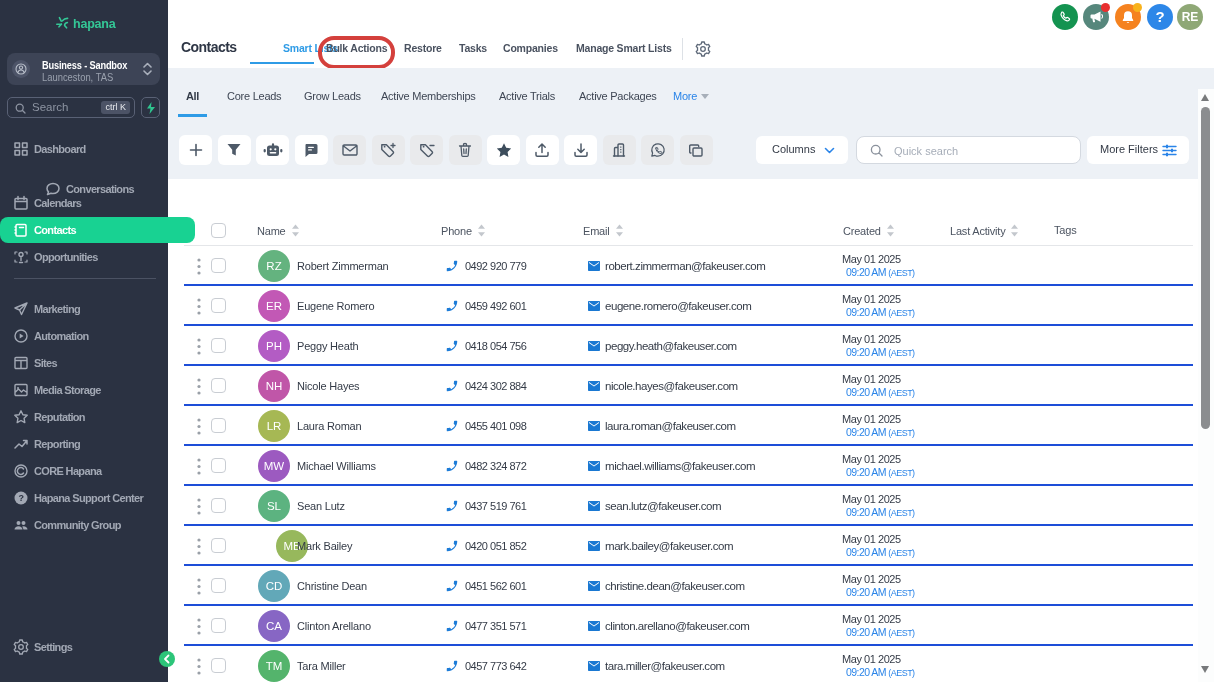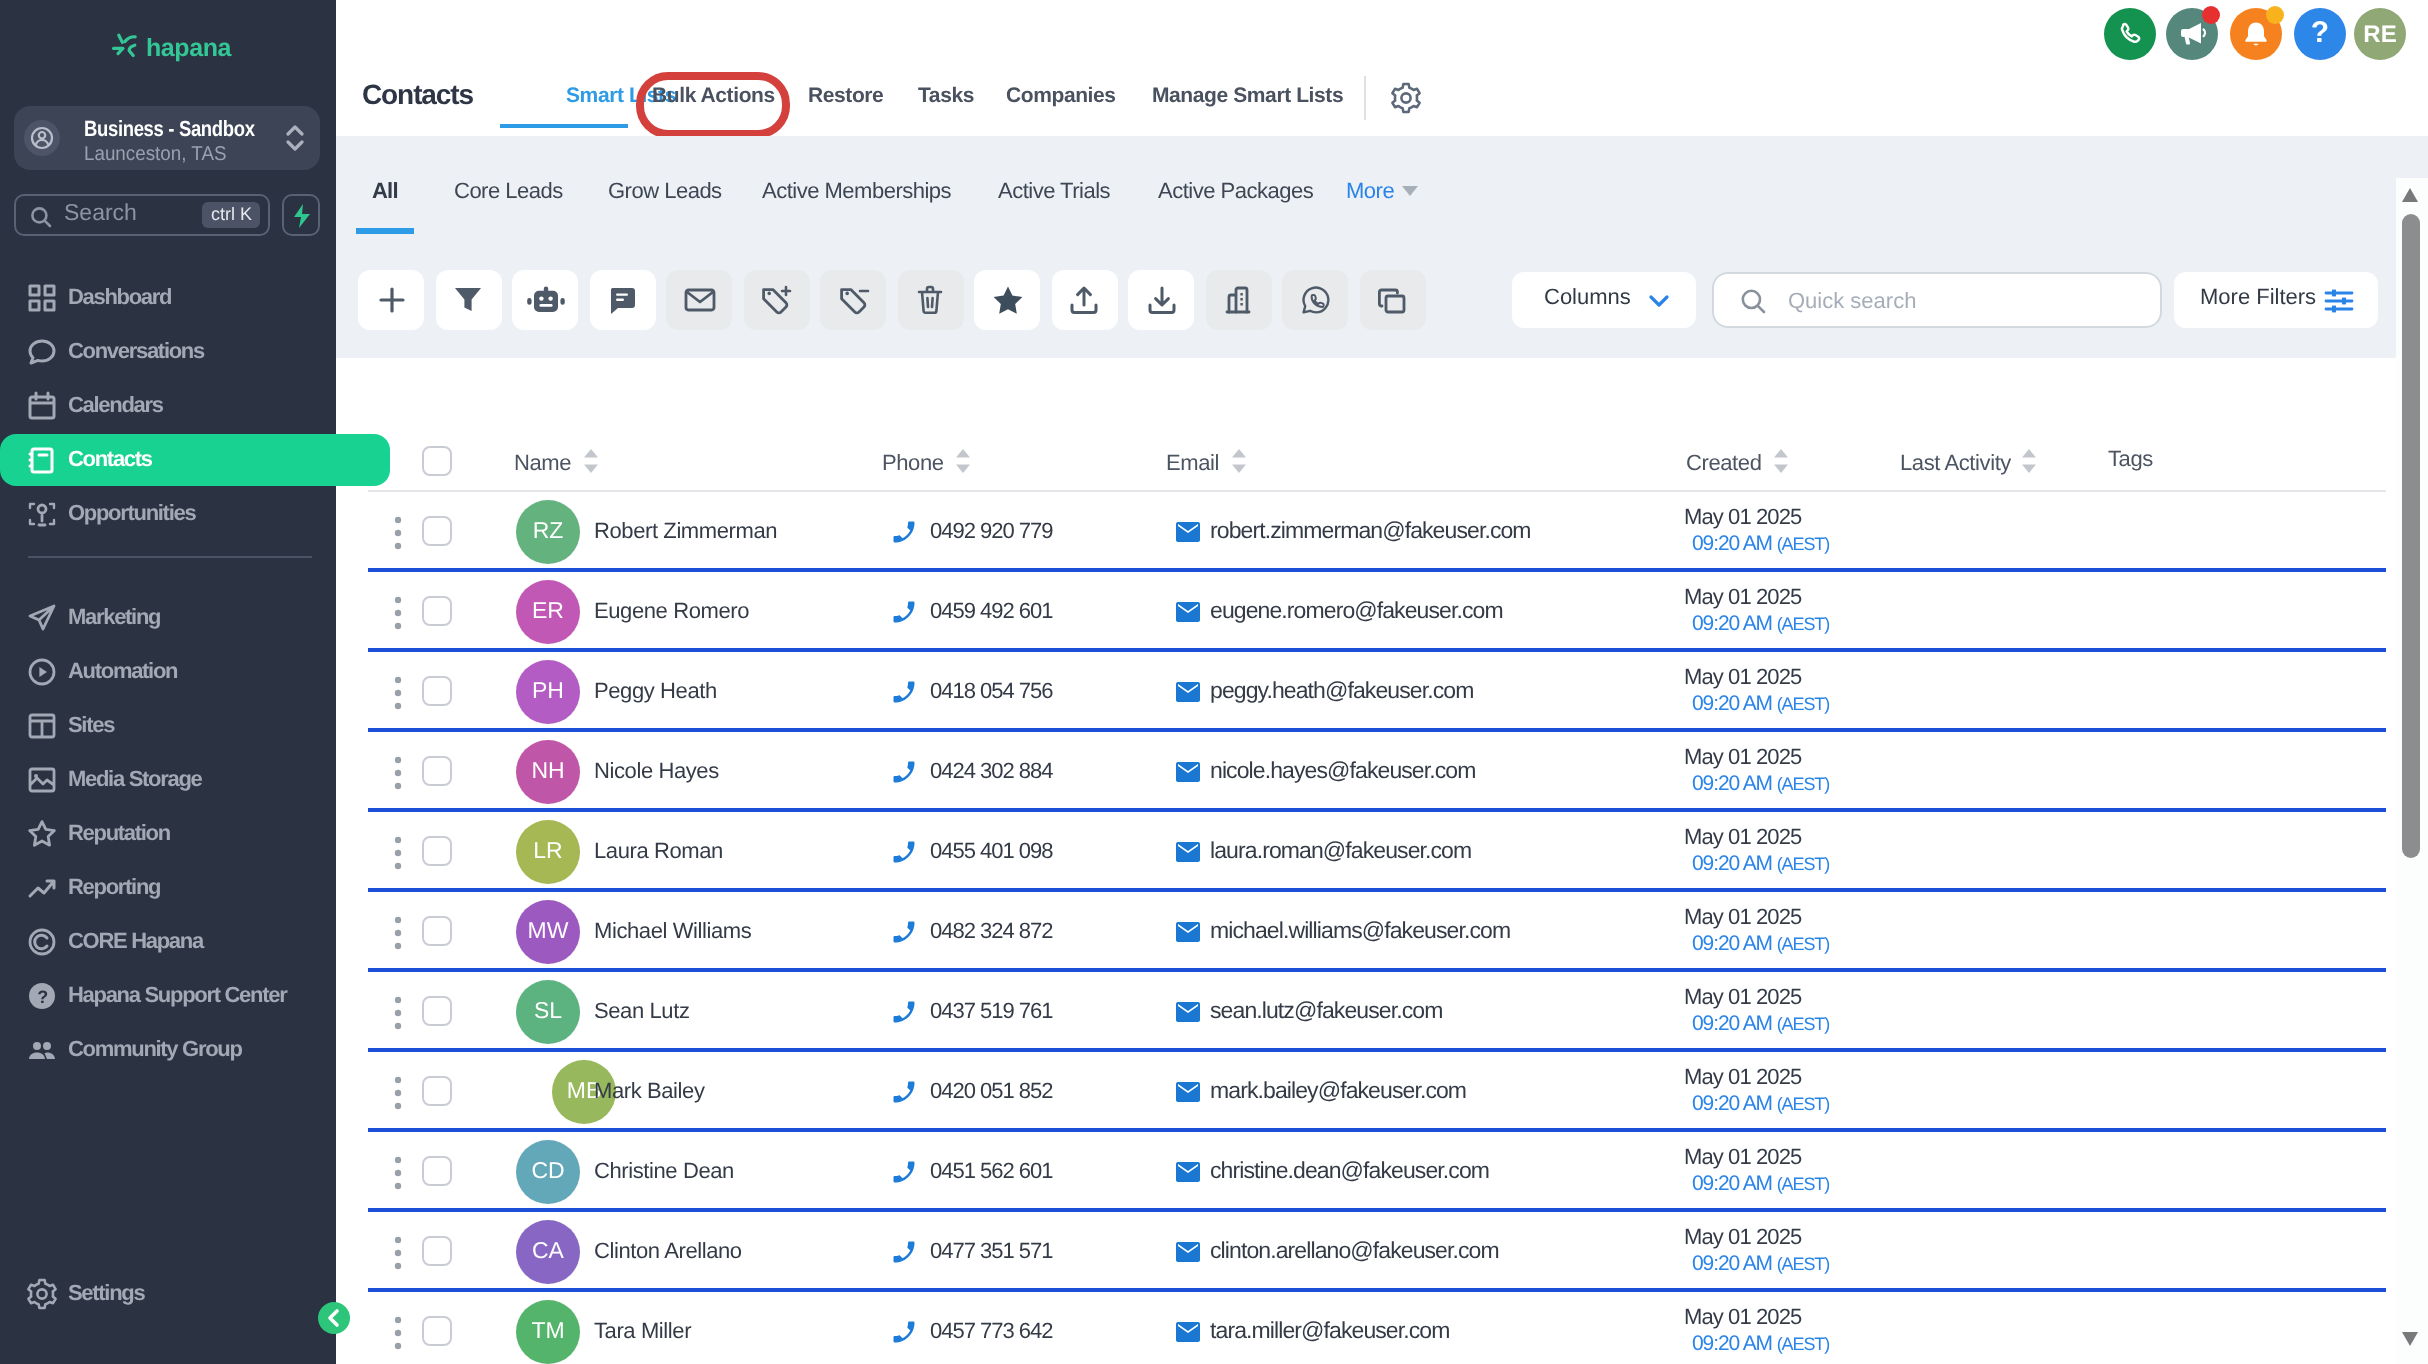--- a/index.html
+++ b/index.html
@@ -503,21 +503,21 @@
         <path d="M5.5 0 L1 6.5 H4.5 L3.5 12 L9 5 H5Z" fill="#2fc58f"></path>
       </svg>
     </div>
   <div id="navs">
       <div class="nav" style="top:136px;">
         <span class="ic"><svg width="16" height="16" viewBox="0 0 16 16">
             <path d="M2 2h4.5v4.5H2Z M9.5 2H14v4.5H9.5Z M2 9.5h4.5V14H2Z M9.5 9.5H14V14H9.5Z" stroke="#a2a8b4" stroke-width="1.5" fill="none" stroke-linecap="round" stroke-linejoin="round"></path>
           </svg></span>
         <span class="tx">Dashboard</span>
       </div>
-      <div class="nav" style="top:163px;">
+      <div class="nav" style="top:176px;margin-left:32px;">
         <span class="ic"><svg width="16" height="16" viewBox="0 0 16 16">
             <path d="M8 2.5c3.3 0 6 2.2 6 5s-2.7 5-6 5c-.7 0-1.4-.1-2-.3L2.5 13.5l1-2.6C2.6 10 2 8.8 2 7.5c0-2.8 2.7-5 6-5Z" stroke="#a2a8b4" stroke-width="1.5" fill="none" stroke-linecap="round" stroke-linejoin="round"></path>
           </svg></span>
         <span class="tx">Conversations</span>
       </div>
       <div class="nav" style="top:190px;">
         <span class="ic"><svg width="16" height="16" viewBox="0 0 16 16">
             <path d="M3 3.5h10a1 1 0 0 1 1 1V13a1 1 0 0 1-1 1H3a1 1 0 0 1-1-1V4.5a1 1 0 0 1 1-1Z M2 6.5h12 M5 1.5v3 M11 1.5v3" stroke="#a2a8b4" stroke-width="1.5" fill="none" stroke-linecap="round" stroke-linejoin="round"></path>
           </svg></span>
         <span class="tx">Calendars</span>

